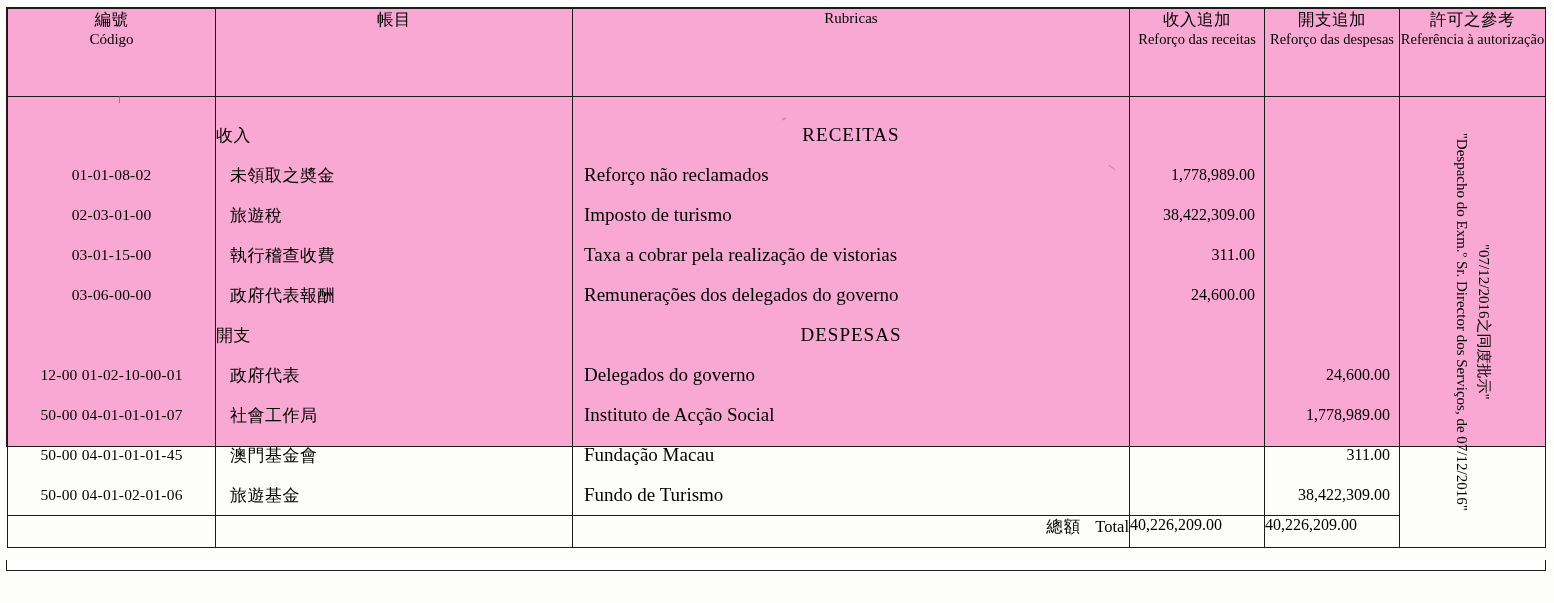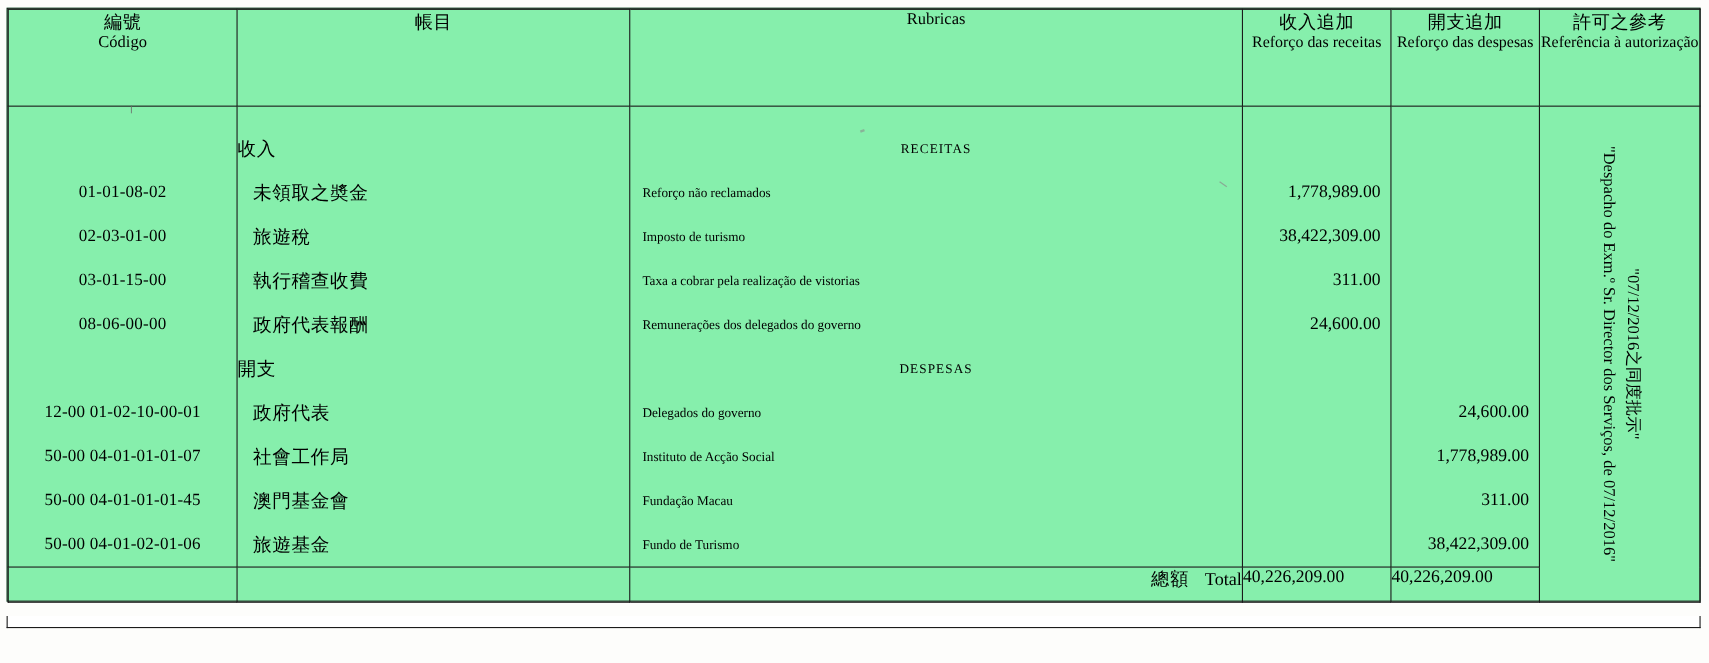--- a/index.html
+++ b/index.html
@@ -13,23 +13,23 @@
     width: 1554px;
     height: 603px;
     background: #fdfdfb;
     overflow: hidden;
   }
   .sheet {
     position: absolute;
     left: 6px;
     top: 7px;
     width: 1540px;
-    height: 540px;
+    height: 440px;
     border: 1.6px solid #1b1b1b;
-    background: #86efac;
+    background: #f9a8d4;
   }
   table.budget {
     width: 100%;
     height: 100%;
     border-collapse: collapse;
     table-layout: fixed;
   }
   table.budget td, table.budget th {
     border: 1px solid #1b1b1b;
     padding: 0;
@@ -76,21 +76,21 @@
     font-size: 17px;
     letter-spacing: 0.5px;
   }
   .acct-txt.center {
     padding-left: 0;
     width: 100%;
     text-align: left;
   }
   .rub-txt {
     padding-left: 11px;
-    font-size: 12px;
+    font-size: 19px;
   }
   .rub-txt.center {
     padding-left: 0;
     width: 100%;
     text-align: center;
     letter-spacing: 1px;
   }
   .num-txt {
     width: 100%;
     text-align: right;
@@ -209,21 +209,21 @@
             <div class="rowline">
               <span class="code-txt">01-01-08-02</span>
             </div>
             <div class="rowline">
               <span class="code-txt">02-03-01-00</span>
             </div>
             <div class="rowline">
               <span class="code-txt">03-01-15-00</span>
             </div>
             <div class="rowline">
-              <span class="code-txt">08-06-00-00</span>
+              <span class="code-txt">03-06-00-00</span>
             </div>
             <div class="rowline"></div>
             <div class="rowline">
               <span class="code-txt">12-00  01-02-10-00-01</span>
             </div>
             <div class="rowline">
               <span class="code-txt">50-00  04-01-01-01-07</span>
             </div>
             <div class="rowline">
               <span class="code-txt">50-00  04-01-01-01-45</span>

